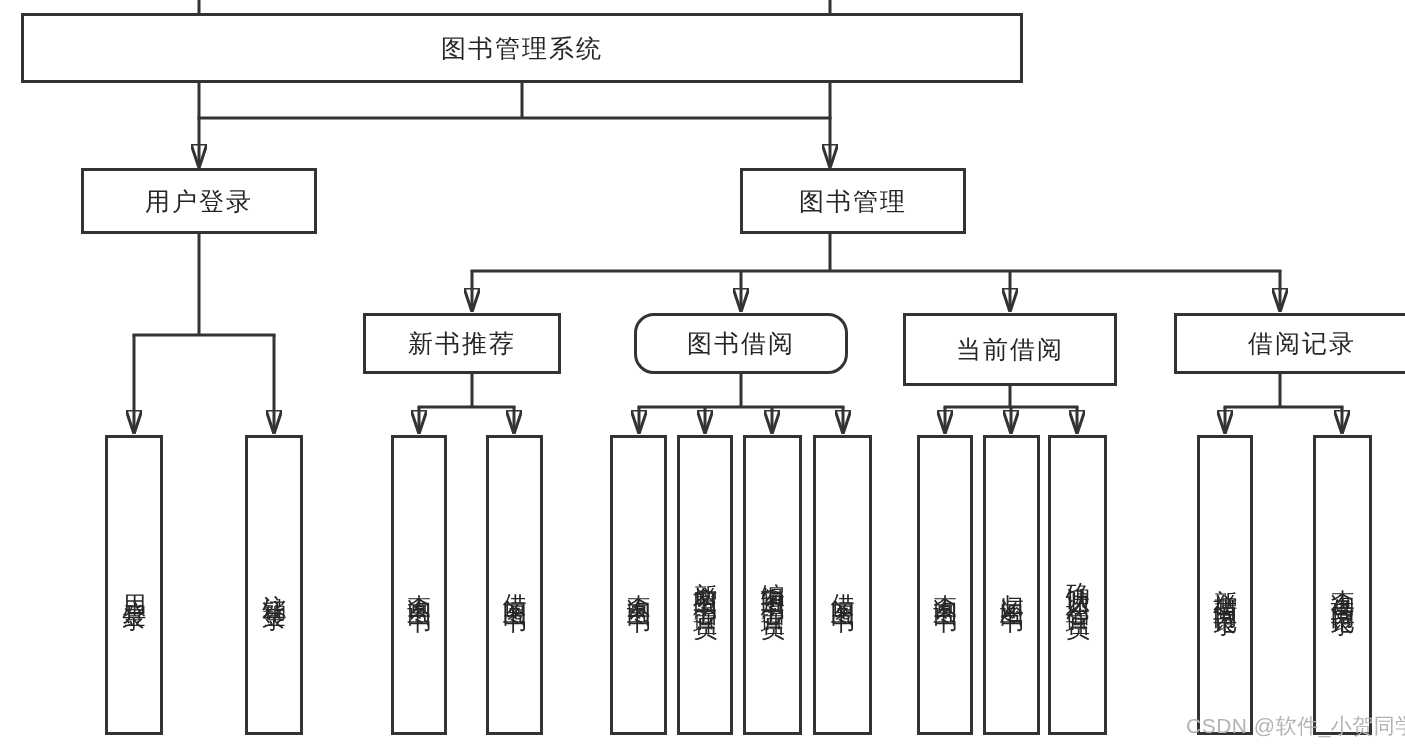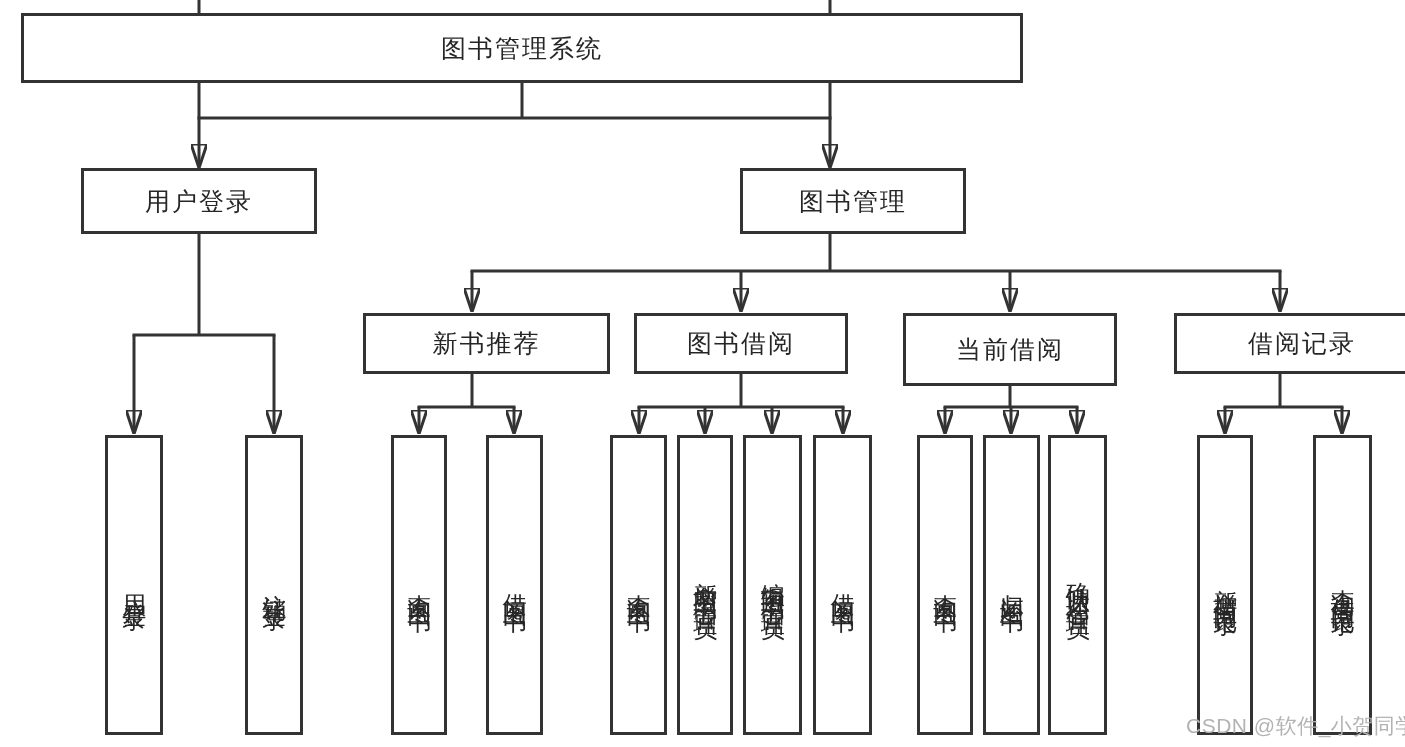--- a/index.html
+++ b/index.html
@@ -46,22 +46,22 @@
     font-size: 24px;
     letter-spacing: 5px;
     line-height: 1.1;
     color: var(--text-color, #262626);
     white-space: nowrap;
   }
   
   .root-box        { left: 21px;   top: 13px;  width: 1002px; height: 70px; }
   .n-user-login    { left: 81px;   top: 168px; width: 236px;  height: 66px; }
   .n-book-mgmt     { left: 712px;  top: 168px; width: 226px;  height: 66px; margin-left: 28px; }
-  .n-new-rec       { left: 363px;  top: 313px; width: 247px;  height: 61px; }
-  .n-book-borrow   { left: 634px;  top: 313px; width: 214px;  height: 61px; }
+  .n-new-rec       { left: 363px;  top: 313px; width: 198px;  height: 61px; }
+  .n-book-borrow   { left: 634px;  top: 313px; width: 214px;  height: 61px; border-radius: 20px; }
   .n-cur-borrow    { left: 903px;  top: 313px; width: 214px;  height: 73px; }
   .n-borrow-rec    { left: 1174px; top: 313px; width: 256px;  height: 61px; }
   
   .leaf { top: 435px; height: 300px; }
   .lf-1  { left: 105px;  width: 58px; }
   .lf-2  { left: 245px;  width: 58px; }
   .lf-3  { left: 391px;  width: 56px; }
   .lf-4  { left: 486px;  width: 57px; }
   .lf-5  { left: 610px;  width: 57px; }
   .lf-6  { left: 677px;  width: 56px; }

